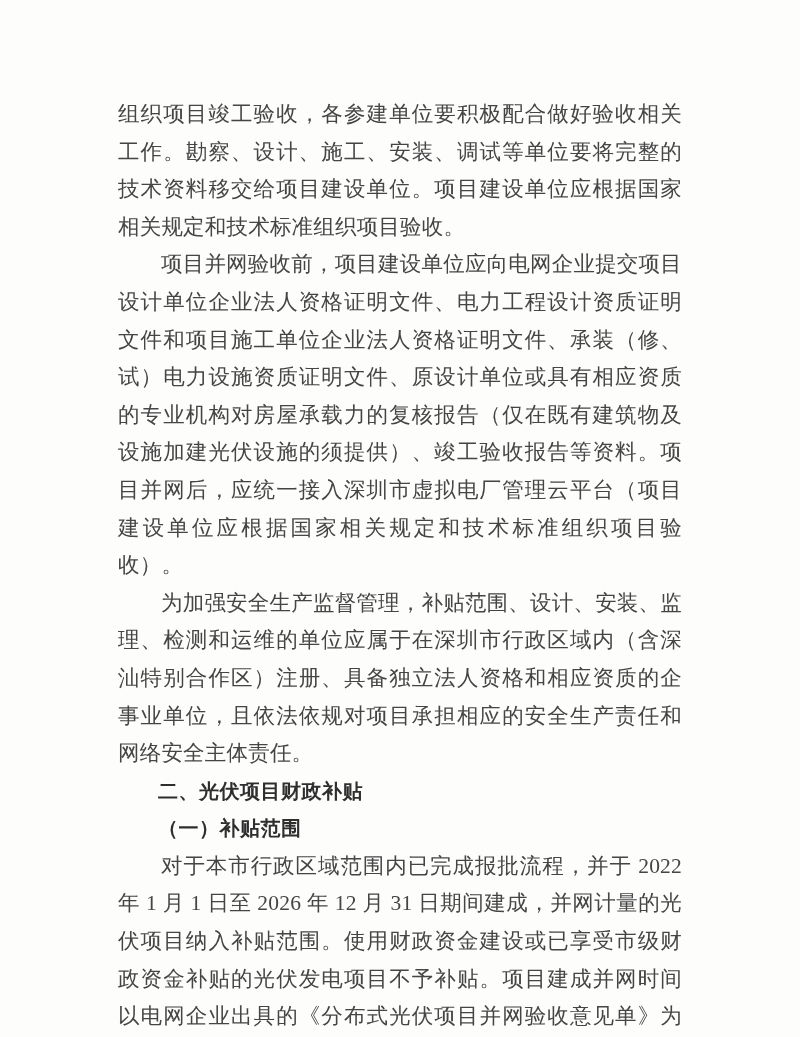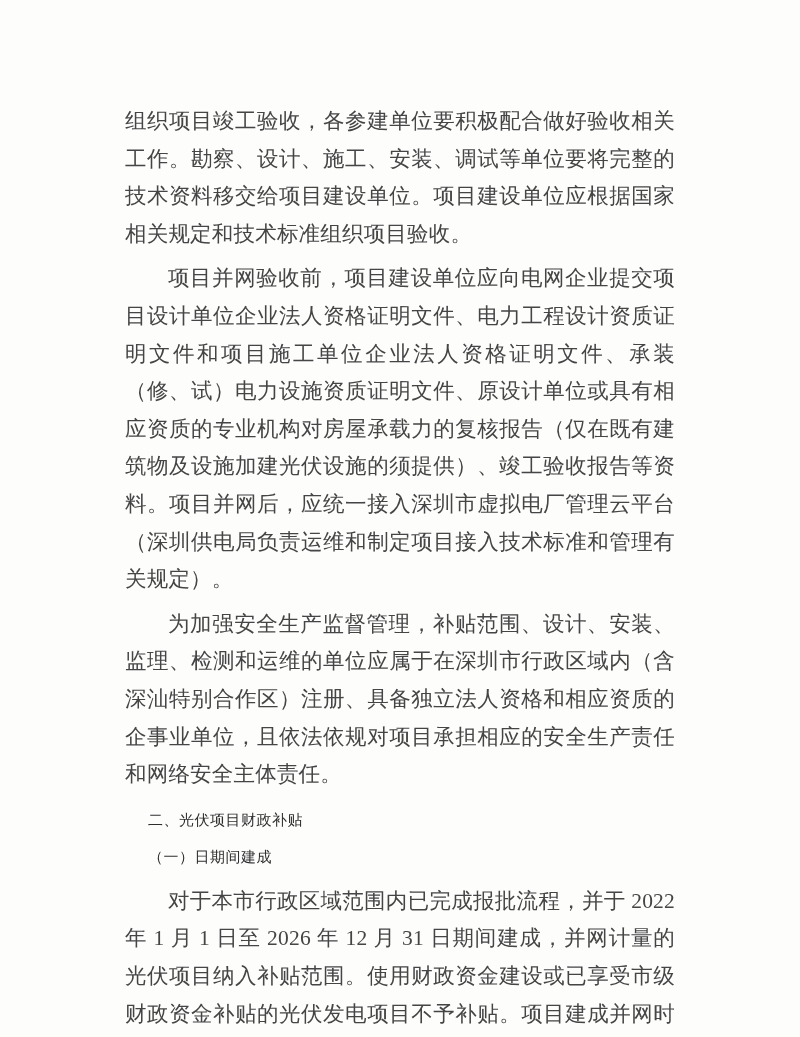--- a/index.html
+++ b/index.html
@@ -22,51 +22,51 @@
     background: var(--page-bg);
     overflow: hidden;
   }
   .doc-body {
     color: var(--body-text);
     font-family: "Liberation Serif", "DejaVu Serif", serif;
     font-size: 21.5px;
     line-height: 37.6px;
   }
   .para {
-    margin: 7px;
+    margin: 0;
     text-align: justify;
     text-justify: inter-ideograph;
     letter-spacing: 0.2px;
   }
   .para.indent {
     text-indent: 2em;
   }
   .heading {
     margin: 0;
     text-indent: 2em;
     color: var(--heading-text);
     font-family: "Liberation Sans", "DejaVu Sans", sans-serif;
-    font-weight: normal;
-    font-size: 15px;
+    font-weight: bold;
+    font-size: 20px;
     line-height: 37.6px;
     letter-spacing: 0.5px;
   }
 </style>
 </head>
 <body>
 
 <div class="page">
   <div class="doc-body">
 
     <p class="para">组织项目竣工验收，各参建单位要积极配合做好验收相关工作。勘察、设计、施工、安装、调试等单位要将完整的技术资料移交给项目建设单位。项目建设单位应根据国家相关规定和技术标准组织项目验收。</p>
 
-    <p class="para indent">项目并网验收前，项目建设单位应向电网企业提交项目设计单位企业法人资格证明文件、电力工程设计资质证明文件和项目施工单位企业法人资格证明文件、承装（修、试）电力设施资质证明文件、原设计单位或具有相应资质的专业机构对房屋承载力的复核报告（仅在既有建筑物及设施加建光伏设施的须提供）、竣工验收报告等资料。项目并网后，应统一接入深圳市虚拟电厂管理云平台（深圳供电局负责运维和制定项目接入技术标准和管理有关规定）。</p>
+    <p class="para indent">项目并网验收前，项目建设单位应向电网企业提交项目设计单位企业法人资格证明文件、电力工程设计资质证明文件和项目施工单位企业法人资格证明文件、承装（修、试）电力设施资质证明文件、原设计单位或具有相应资质的专业机构对房屋承载力的复核报告（仅在既有建筑物及设施加建光伏设施的须提供）、竣工验收报告等资料。项目并网后，应统一接入深圳市虚拟电厂管理云平台（项目建设单位应根据国家相关规定和技术标准组织项目验收）。</p>
 
     <p class="para indent">为加强安全生产监督管理，补贴范围、设计、安装、监理、检测和运维的单位应属于在深圳市行政区域内（含深汕特别合作区）注册、具备独立法人资格和相应资质的企事业单位，且依法依规对项目承担相应的安全生产责任和网络安全主体责任。</p>
 
     <div class="heading">二、光伏项目财政补贴</div>
 
-    <div class="heading">（一）日期间建成</div>
+    <div class="heading">（一）补贴范围</div>
 
     <p class="para indent">对于本市行政区域范围内已完成报批流程，并于 2022 年 1 月 1 日至 2026 年 12 月 31 日期间建成，并网计量的光伏项目纳入补贴范围。使用财政资金建设或已享受市级财政资金补贴的光伏发电项目不予补贴。项目建成并网时间以电网企业出具的《分布式光伏项目并网验收意见单》为准。</p>
 
   </div>
 </div>
 
 </body></html>

